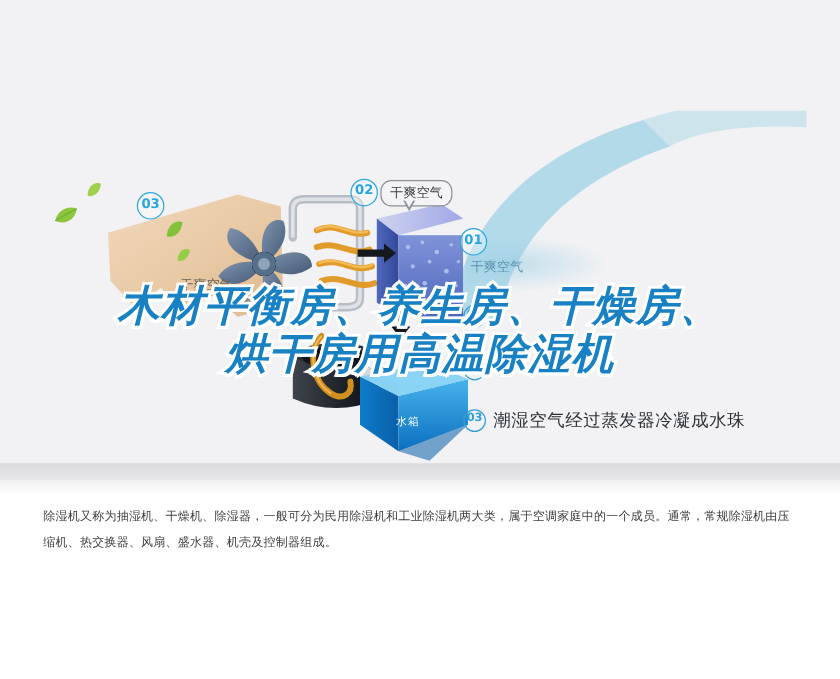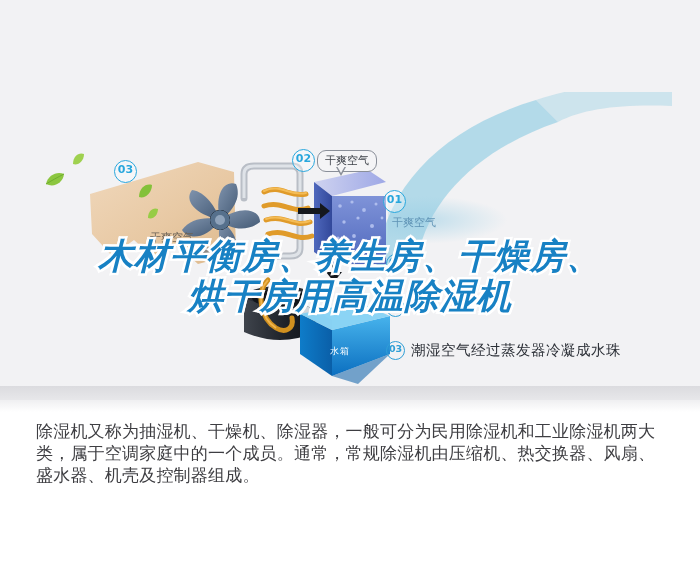--- a/index.html
+++ b/index.html
@@ -210,21 +210,21 @@
     width: 700px; height: 26px;
     background: linear-gradient(to bottom, rgba(215,215,219,.85), rgba(255,255,255,0));
   }
 
   
   .copy {
     position: absolute;
     left: 36px; top: 420px;
     width: 632px;
     font-family: "DejaVu Sans", sans-serif;
-    font-size: 17px;
+    font-size: 10px;
     line-height: 22px;
     color: #3e3e42;
     letter-spacing: .2px;
   }
   .copy p { margin: 0 0 14px 0; }
 </style>
 </head>
 <body>
 
 <div class="infographic">

